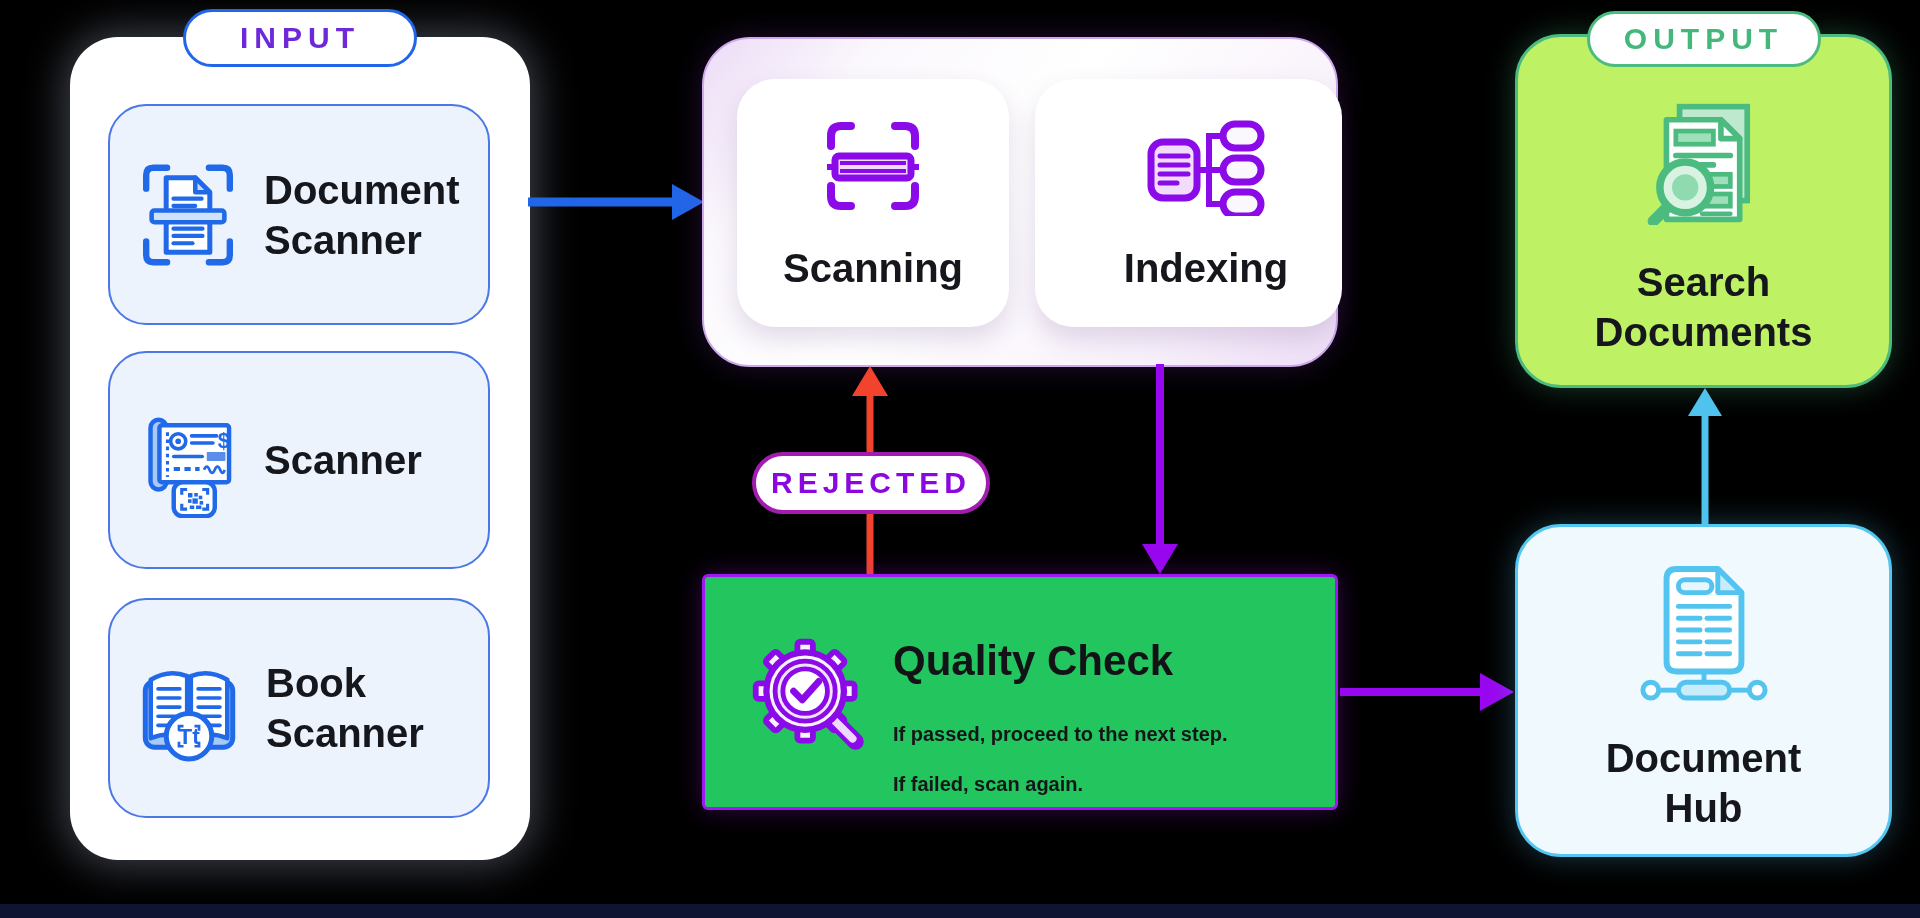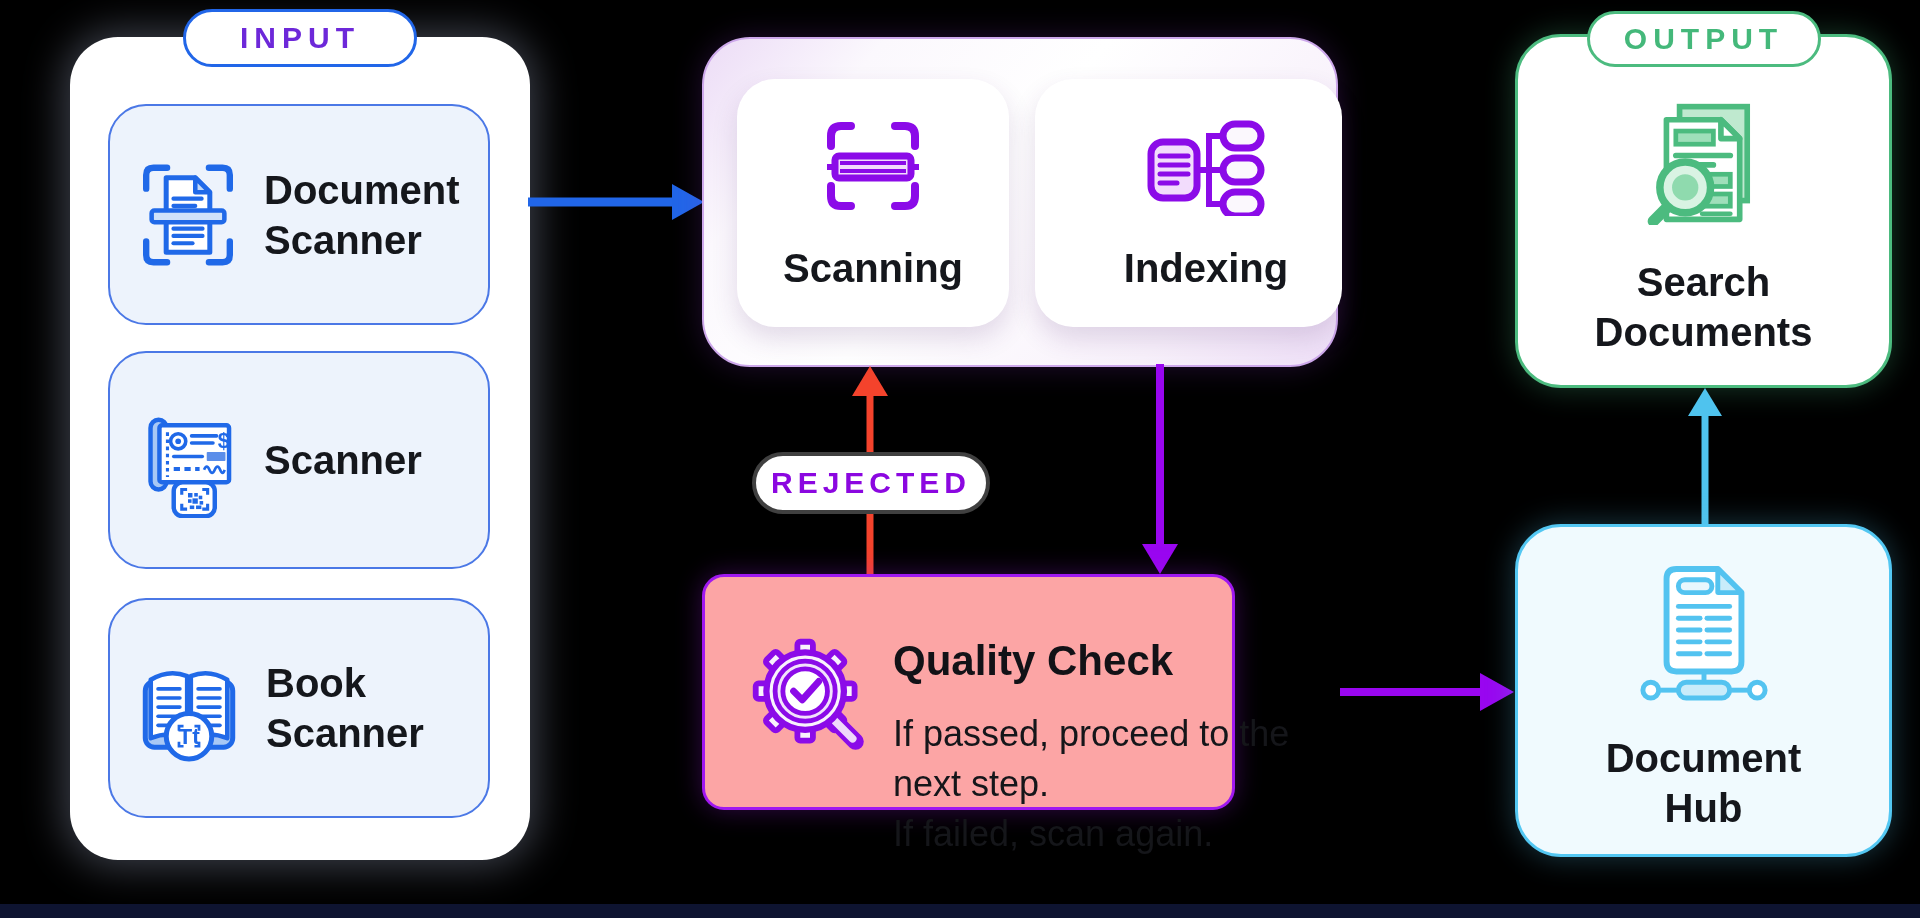--- a/index.html
+++ b/index.html
@@ -42,36 +42,36 @@
     position:absolute;top:40px;width:272px;height:248px;background:#fff;border-radius:38px;
     box-shadow:0 12px 26px rgba(80,40,110,.16);
     display:flex;flex-direction:column;align-items:center;justify-content:center;gap:26px;
   }
   .process-card.scanning{left:33px;}
   .process-card.indexing{left:331px;padding-left:35px;}
   .process-label{font-size:40px;font-weight:bold;color:#15171c;}
 
   .rejected-badge{
     position:absolute;left:752px;top:452px;width:238px;height:62px;background:#fff;
-    border:4px solid #404040;border-radius:34px;display:flex;align-items:center;justify-content:center;
+    border:4px solid #a21caf;border-radius:34px;display:flex;align-items:center;justify-content:center;
     color:#8B07E0;font-size:30px;font-weight:bold;letter-spacing:5px;z-index:3;box-sizing:border-box;
   }
 
   .quality-card{
-    left:702px;top:574px;width:533px;height:236px;background:#fca5a5;border:3px solid #A018F0;
-    border-radius:22px;box-shadow:0 0 26px rgba(165,30,240,.30);
+    left:702px;top:574px;width:636px;height:236px;background:#22c55e;border:3px solid #A018F0;
+    border-radius:6px;box-shadow:0 0 26px rgba(165,30,240,.30);
   }
   .quality-icon-wrap{position:absolute;left:42px;top:56px;}
   .quality-text{position:absolute;left:188px;top:60px;width:430px;}
   .quality-title{font-size:42px;font-weight:bold;line-height:48px;color:#121217;}
-  .quality-desc{margin-top:24px;font-size:36px;font-weight:normal;line-height:50px;color:#15161A;}
+  .quality-desc{margin-top:24px;font-size:20px;font-weight:bold;line-height:50px;color:#15161A;}
 
   
   .output-panel{
-    left:1515px;top:34px;width:377px;height:354px;background:#ffffff;border:3px solid #4CBB7F;
+    left:1515px;top:34px;width:377px;height:354px;background:#bef264;border:3px solid #4CBB7F;
     border-radius:46px;box-shadow:0 0 30px rgba(80,200,140,.30);
     display:flex;flex-direction:column;align-items:center;
   }
   .output-badge{top:-26px;width:228px;height:50px;border:3px solid #4CBB7F;color:#44B87A;}
   .output-icon-wrap{margin-top:64px;}
   .center-label{margin-top:28px;font-size:40px;font-weight:bold;line-height:50px;color:#15171c;text-align:center;}
 
   .hub-panel{
     left:1515px;top:524px;width:377px;height:333px;background:#F0FAFE;border:3px solid #53C7F2;
     border-radius:46px;box-shadow:0 0 30px rgba(90,200,240,.30);

